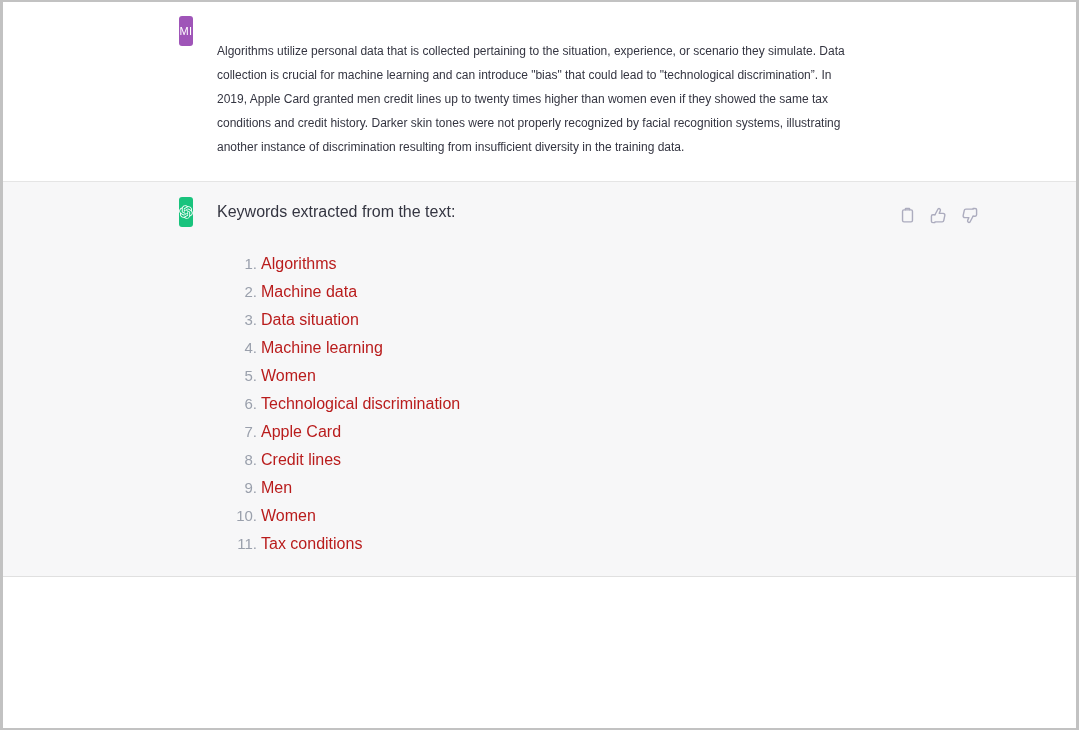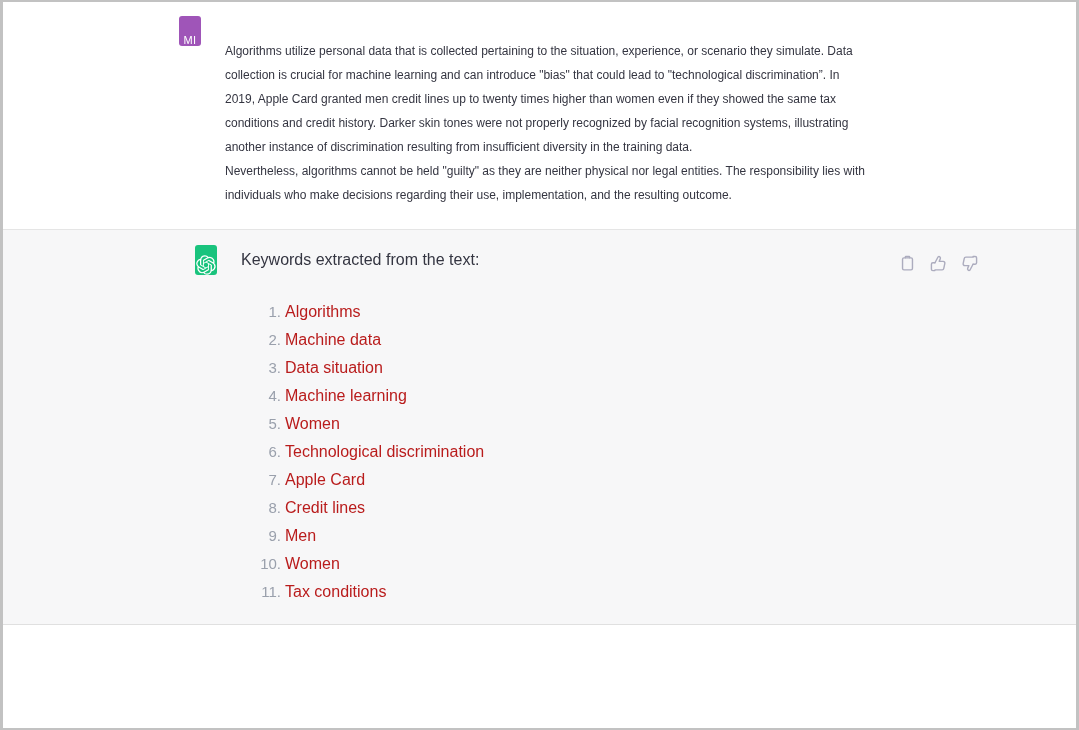--- a/index.html
+++ b/index.html
@@ -41,39 +41,39 @@
     position: relative;
   }
   .msg.user {
     background: #ffffff;
     border-bottom: 1px solid #e5e5e5;
     padding: 13px 0 22px 0;
   }
   .msg.assistant {
     background: #f7f7f8;
     border-bottom: 1px solid #e0e0e0;
-    padding: 14px 0 18px 16px;
+    padding: 14px 0 18px 0;
   }
 
   .msg-inner {
     display: flex;
     align-items: flex-start;
     padding-left: 176px;
     padding-right: 20px;
     position: relative;
   }
 
   
   .avatar {
     flex: 0 0 auto;
-    width: 22px;
+    width: 14px;
     height: 30px;
     border-radius: 3px;
     display: flex;
-    align-items: flex-end;
+    align-items: center;
     justify-content: center;
     margin-top: 1px;
   }
   .avatar.user-avatar {
     background: #9f55b8;
     color: #ffffff;
     font-size: 11px;
     letter-spacing: 0.4px;
     font-weight: 400;
   }
@@ -166,21 +166,20 @@
 <div class="window">
   <div class="thread">
 
     <div class="msg user">
       <div class="msg-inner">
         <div class="avatar user-avatar">
           <span>MI</span>
         </div>
         <div class="body">
           <p class="para">Algorithms utilize personal data that is collected pertaining to the situation, experience, or scenario they simulate. Data collection is crucial for machine learning and can introduce "bias" that could lead to "technological discrimination”. In 2019, Apple Card granted men credit lines up to twenty times higher than women even if they showed the same tax conditions and credit history. Darker skin tones were not properly recognized by facial recognition systems, illustrating another instance of discrimination resulting from insufficient diversity in the training data.</p>
-          <p class="para tight">Nevertheless, algorithms cannot be held "guilty" as they are neither physical nor legal entities. The responsibility lies with individuals who make decisions regarding their use, implementation, and the resulting outcome.</p>
         </div>
       </div>
     </div>
 
     <div class="msg assistant">
       <div class="msg-inner">
         <div class="avatar assistant-avatar">
           <svg width="20" height="20" viewBox="0 0 41 41" fill="#ffffff" aria-hidden="true">
             <path d="M37.532 16.87a9.963 9.963 0 0 0-.856-8.184 10.078 10.078 0 0 0-10.855-4.835A9.965 9.965 0 0 0 18.306.5a10.079 10.079 0 0 0-9.614 6.977 9.967 9.967 0 0 0-6.664 4.834 10.08 10.08 0 0 0 1.24 11.817 9.965 9.965 0 0 0 .856 8.185 10.079 10.079 0 0 0 10.855 4.835 9.965 9.965 0 0 0 7.516 3.35 10.078 10.078 0 0 0 9.617-6.981 9.967 9.967 0 0 0 6.663-4.834 10.079 10.079 0 0 0-1.243-11.813ZM22.498 37.886a7.474 7.474 0 0 1-4.799-1.735c.061-.033.168-.091.237-.134l7.964-4.6a1.294 1.294 0 0 0 .655-1.134V19.054l3.366 1.944a.12.12 0 0 1 .066.092v9.299a7.505 7.505 0 0 1-7.49 7.496ZM6.392 31.006a7.471 7.471 0 0 1-.894-5.023c.06.036.162.099.237.141l7.964 4.6a1.297 1.297 0 0 0 1.308 0l9.724-5.614v3.888a.12.12 0 0 1-.048.103l-8.051 4.649a7.504 7.504 0 0 1-10.24-2.744ZM4.297 13.62A7.469 7.469 0 0 1 8.2 10.333c0 .068-.004.19-.004.274v9.201a1.294 1.294 0 0 0 .653 1.132l9.723 5.614-3.366 1.944a.12.12 0 0 1-.114.01L7.04 23.856a7.504 7.504 0 0 1-2.743-10.237Zm27.658 6.437-9.724-5.615 3.367-1.943a.121.121 0 0 1 .113-.01l8.052 4.648a7.498 7.498 0 0 1-1.158 13.528v-9.476a1.293 1.293 0 0 0-.65-1.132Zm3.35-5.043c-.059-.037-.162-.099-.236-.141l-7.965-4.6a1.298 1.298 0 0 0-1.308 0l-9.723 5.614v-3.888a.12.12 0 0 1 .048-.103l8.05-4.645a7.497 7.497 0 0 1 11.135 7.763Zm-21.063 6.929-3.367-1.944a.12.12 0 0 1-.065-.092v-9.299a7.497 7.497 0 0 1 12.293-5.756 6.94 6.94 0 0 0-.236.134l-7.965 4.6a1.294 1.294 0 0 0-.654 1.132l-.006 11.225Zm1.829-3.943 4.33-2.501 4.332 2.5v5l-4.331 2.5-4.331-2.5V18Z"></path>
           </svg>

